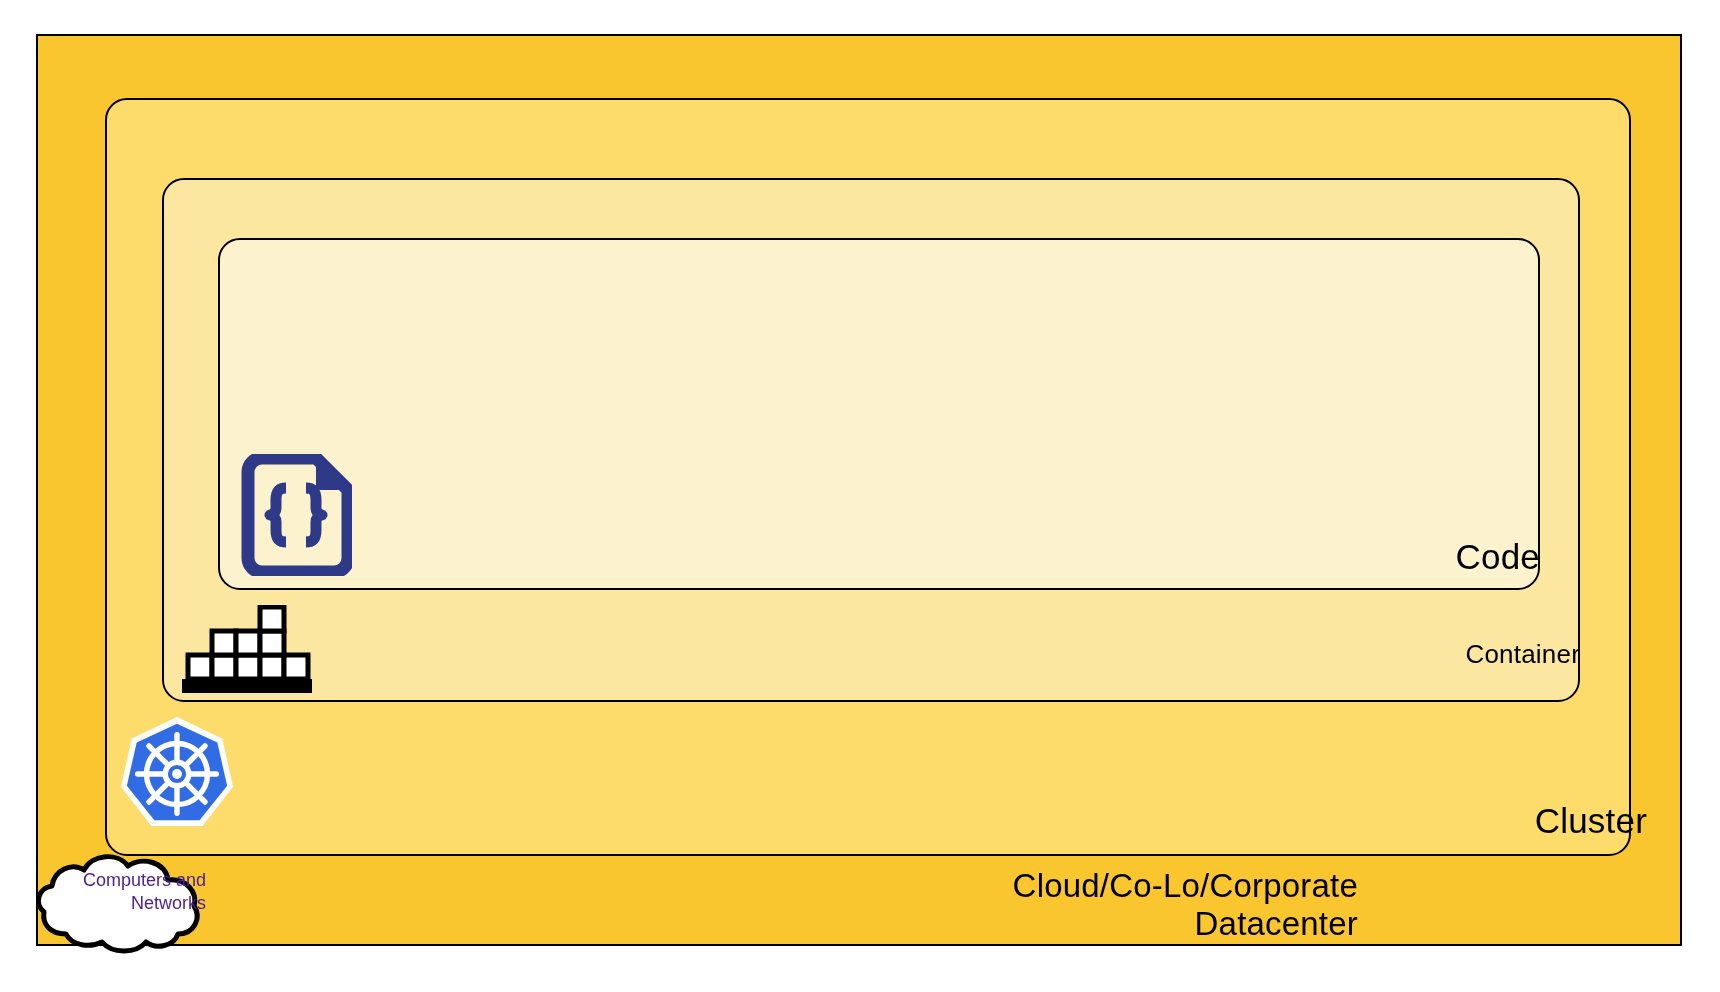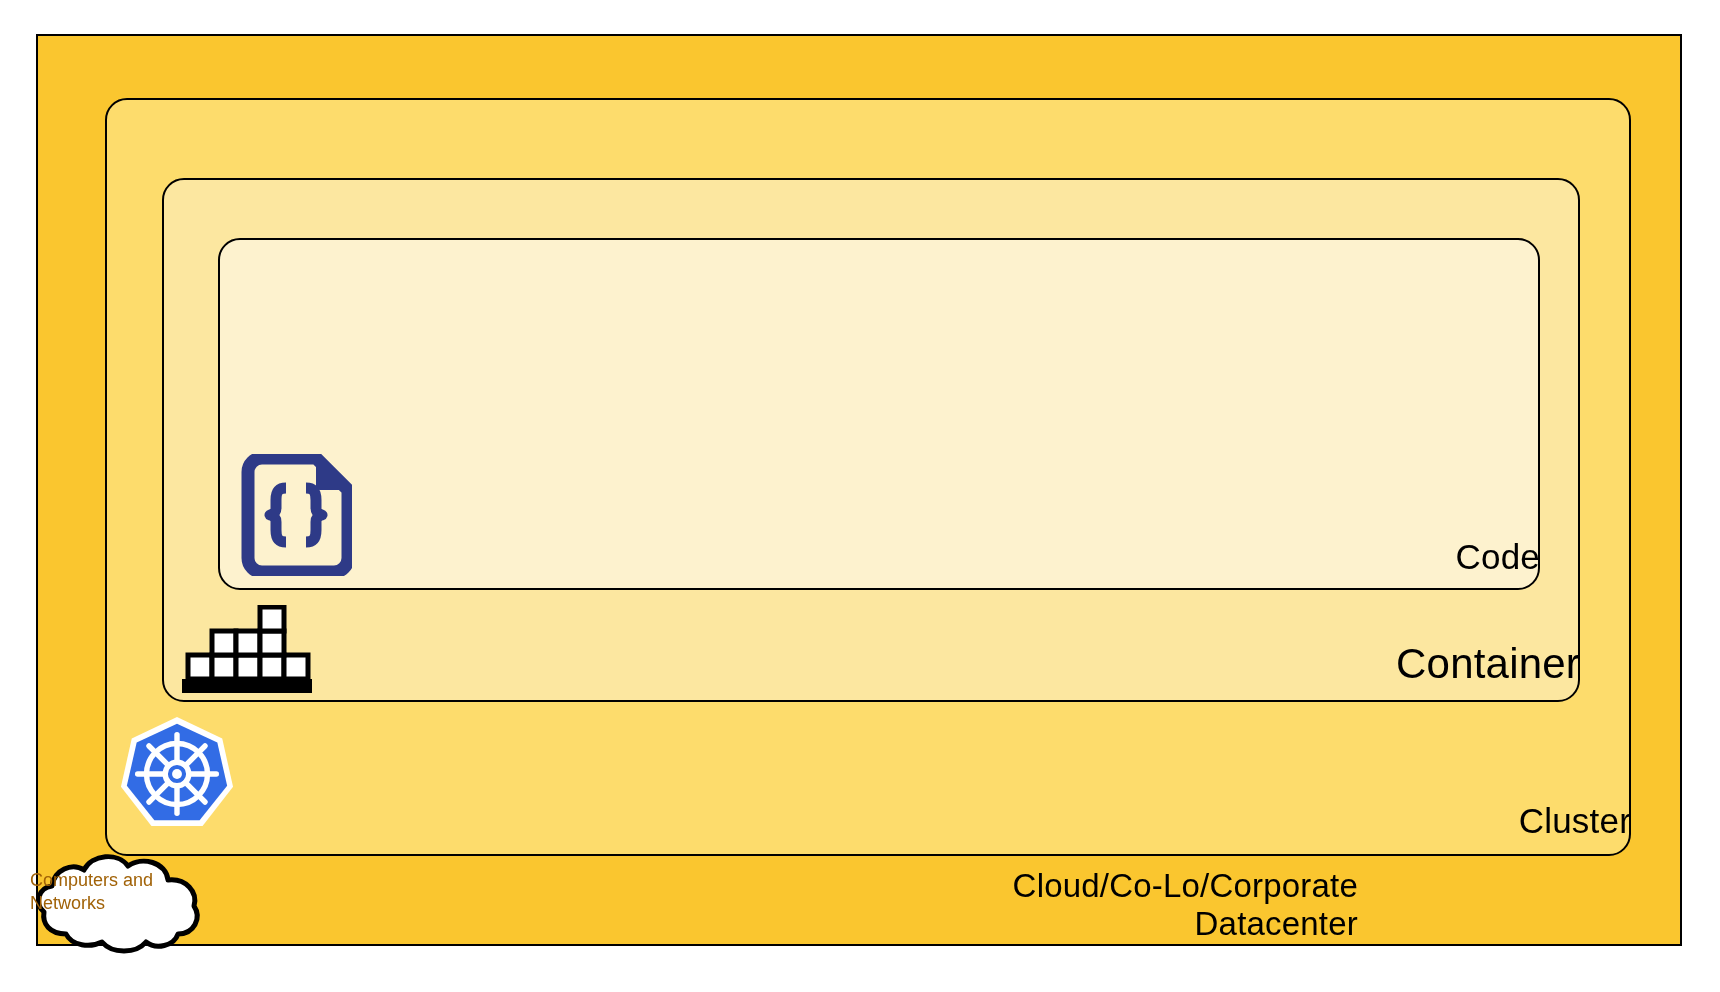--- a/index.html
+++ b/index.html
@@ -79,28 +79,29 @@
     left: 218px;
     top: 537px;
     width: 1322px;
     font-size: 35px;
   }
 
   #label-container {
     left: 162px;
     top: 640px;
     width: 1418px;
-    font-size: 42px;
+    font-size: 26px;
   }
 
   #label-cluster {
     left: 105px;
     top: 801px;
     width: 1526px;
     font-size: 35px;
+    padding-left: 16px;
   }
 
   #label-datacenter {
     left: 36px;
     top: 867px;
     width: 1322px;
     font-size: 33px;
   }
 
   
@@ -135,24 +136,24 @@
     top: 848px;
     width: 176px;
     height: 110px;
   }
 
   .cloud-text {
     position: absolute;
     left: 30px;
     top: 869px;
     width: 176px;
-    text-align: left;
+    text-align: right;
     font-size: 18px;
     line-height: 1.25;
-    color: #a16207;
+    color: #4c1d95;
     white-space: pre-line;
     pointer-events: none;
   }
 </style>
 </head>
 <body>
 
 <div id="canvas">
 
   <div class="layer" id="layer-datacenter"></div>

